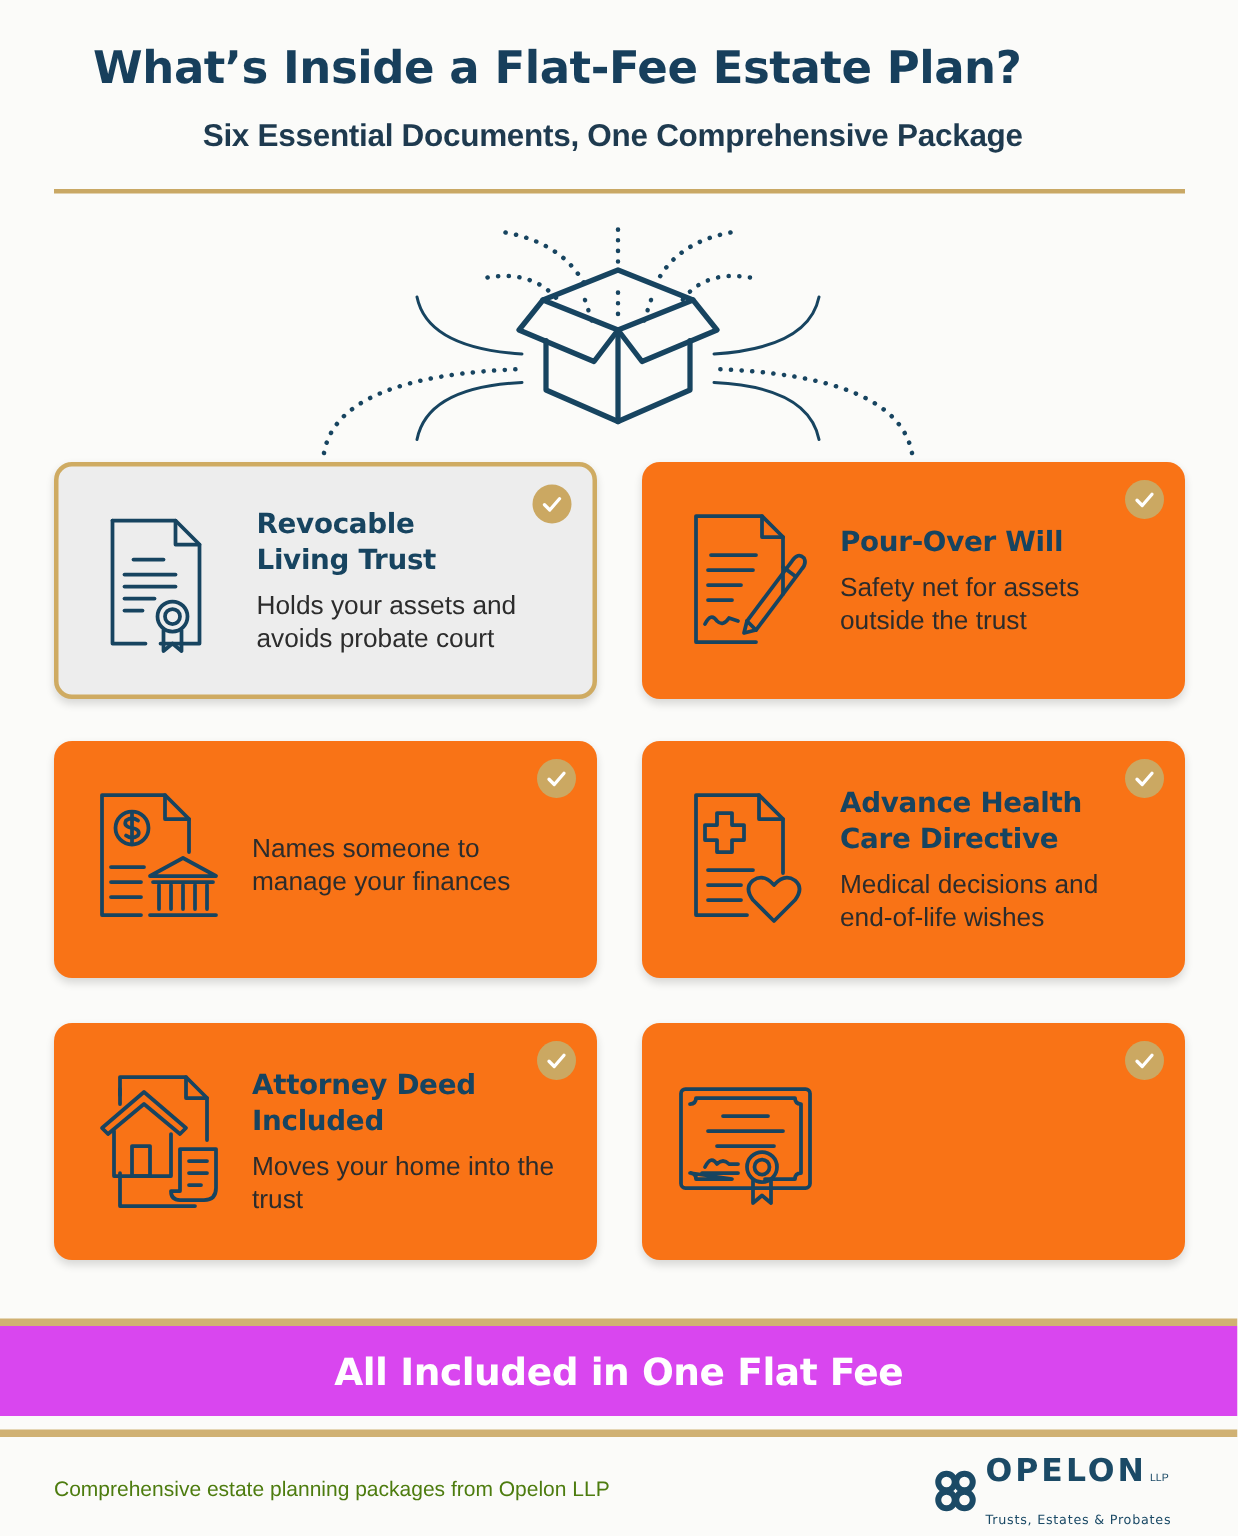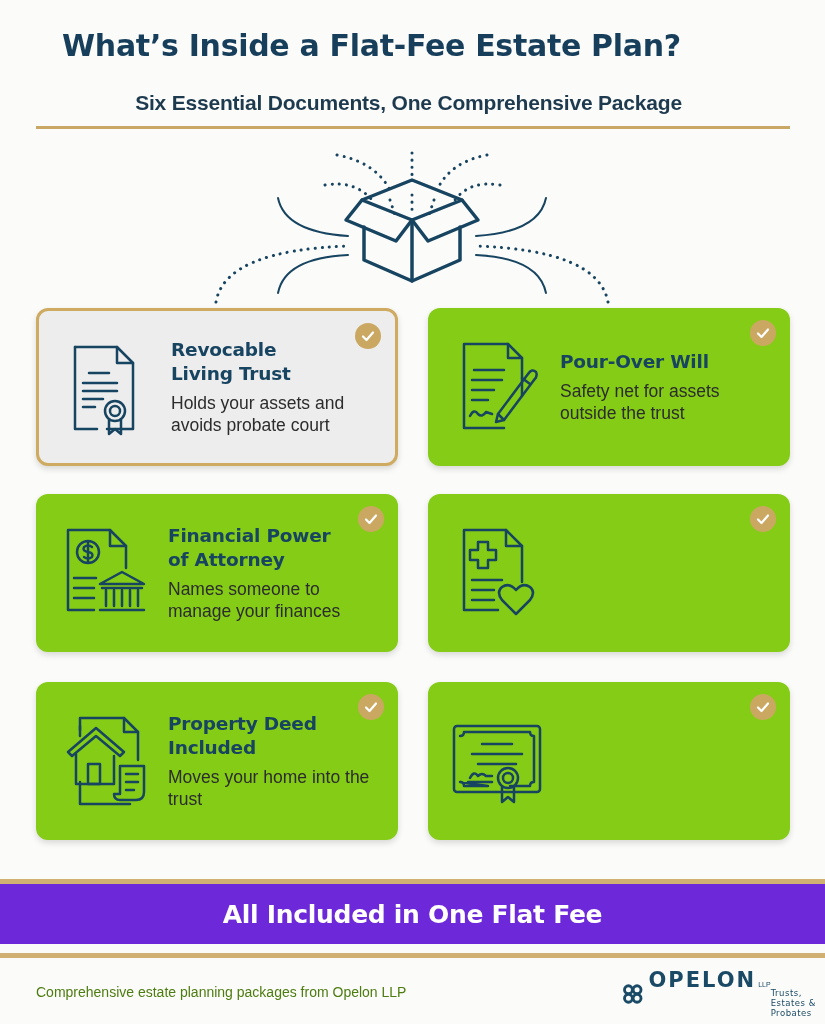--- a/index.html
+++ b/index.html
@@ -7,56 +7,56 @@
   body { position: relative; font-family: "DejaVu Sans", sans-serif; color: #17435e; }
 
   .title {
     position: absolute; left: 0; top: 28px; width: 743px; text-align: center;
     font-family: "DejaVu Sans", sans-serif; font-weight: 700; font-size: 30px;
     color: #173f5c; letter-spacing: -0.3px;
   }
   .subtitle {
     position: absolute; left: 0; top: 79px; width: 817px; text-align: center;
     font-family: "Liberation Sans", sans-serif; font-weight: 700; font-size: 21px;
-    color: #1e3a4f; letter-spacing: -0.2px; margin-top: 12px;
+    color: #1e3a4f; letter-spacing: -0.2px;
   }
   .gold-rule {
     position: absolute; left: 36px; top: 126px; width: 754px; height: 3px; background: #c9a865;
   }
   .hero { position: absolute; left: 200px; top: 140px; width: 420px; height: 170px; }
 
   .card {
     position: absolute; width: 362px; height: 158px; border-radius: 12px;
-    background: #84cc16; box-shadow: 0 3px 6px rgba(0,0,0,0.14);
+    background: #f97316; box-shadow: 0 3px 6px rgba(0,0,0,0.14);
   }
   .card.featured { border: 3px solid #cfab62; background: #ededed; }
   .card .icon { position: absolute; left: 30px; top: 30px; width: 80px; height: 96px; }
   .card .check {
     position: absolute; right: 14px; top: 12px; width: 26px; height: 26px; border-radius: 50%;
     background: #cba862; display: flex; align-items: center; justify-content: center;
   }
   .card .text { position: absolute; left: 132px; right: 20px; top: 0; bottom: 0; display: flex; flex-direction: column; justify-content: center; }
   .card .heading {
     font-family: "DejaVu Sans", sans-serif; font-weight: 700; font-size: 18.5px; line-height: 24px;
     color: #174460; letter-spacing: -0.2px;
   }
   .card .desc {
     margin-top: 6px; font-family: "Liberation Sans", sans-serif; font-size: 17.5px; line-height: 22px; color: #2c2c2c;
   }
 
   .band-top { position: absolute; left: 0; top: 879px; width: 825px; height: 5px; background: #d0b173; }
-  .band { position: absolute; left: 0; top: 884px; width: 825px; height: 60px; background: #6d28d9;
+  .band { position: absolute; left: 0; top: 884px; width: 825px; height: 60px; background: #d946ef;
     display: flex; align-items: center; justify-content: center; }
   .band-bottom { position: absolute; left: 0; top: 953px; width: 825px; height: 5px; background: #d0b173; }
   .band-text { font-family: "DejaVu Sans", sans-serif; font-weight: 700; font-size: 25px; color: #ffffff; letter-spacing: -0.3px; }
 
   .footer-text { position: absolute; left: 36px; top: 984px; font-family: "Liberation Sans", sans-serif; font-size: 14px; color: #4d7c0f; }
   .logo { position: absolute; left: 622px; top: 974px; height: 40px; display: flex; align-items: center; }
   .logo-mark { width: 30px; height: 30px; margin-right: 5px; }
-  .logo-words { display: flex; flex-direction: row; }
+  .logo-words { display: flex; flex-direction: column; }
   .logo-name-row { display: flex; align-items: baseline; }
   .logo-name { font-family: "DejaVu Sans", sans-serif; font-weight: 700; font-size: 21px; letter-spacing: 2px; color: #1b4a66; line-height: 21px; }
   .logo-llp { font-family: "Liberation Sans", sans-serif; font-size: 7px; color: #1b4a66; margin-left: 2px; }
   .logo-tag { font-family: "DejaVu Sans", sans-serif; font-size: 8.5px; color: #1b4a66; letter-spacing: 0.5px; margin-top: 18px; }
 </style>
 </head>
 <body>
 
 <div class="title">What’s Inside a Flat-Fee Estate Plan?</div>
 <div class="subtitle">Six Essential Documents, One Comprehensive Package</div>
@@ -160,39 +160,42 @@
       <path d="M64 66 L64 82"></path>
       <path d="M72 66 L72 82"></path>
     <path d="M34 86 L78 86"></path>
   </svg>
   <div class="check">
     <svg width="14" height="14" viewBox="0 0 14 14">
         <path d="M2 7.5 L5.5 11 L12 3.5" stroke="#fff" stroke-width="2.2" fill="none" stroke-linecap="round" stroke-linejoin="round"></path>
       </svg>
   </div>
   <div class="text">
-    <div class="heading"><span>Financial Power</span><br><span>of Attorney</span></div>
     <div class="desc">Names someone to manage your finances</div>
   </div>
 </div>
 
 <div class="card" style="left:428px; top:494px;">
   <svg class="icon" viewBox="0 0 80 96" fill="none" stroke="#174460" stroke-width="2.5" stroke-linecap="round" stroke-linejoin="round">
     <path d="M40 86 L6 86 L6 6 L48 6 L64 22 L64 58"></path>
     <path d="M48 6 L48 22 L64 22"></path>
     <path d="M20 18 L30 18 L30 26 L38 26 L38 36 L30 36 L30 44 L20 44 L20 36 L12 36 L12 26 L20 26 Z"></path>
     <path d="M14 56 L44 56"></path>
       <path d="M14 66 L36 66"></path>
       <path d="M14 76 L36 76"></path>
     <path d="M58 90 L44 76 Q38 68 44 63 Q51 58 58 66 Q65 58 72 63 Q78 68 72 76 Z"></path>
   </svg>
   <div class="check">
     <svg width="14" height="14" viewBox="0 0 14 14">
         <path d="M2 7.5 L5.5 11 L12 3.5" stroke="#fff" stroke-width="2.2" fill="none" stroke-linecap="round" stroke-linejoin="round"></path>
       </svg>
+  </div>
+  <div class="text">
+    <div class="heading"><span>Advance Health</span><br><span>Care Directive</span></div>
+    <div class="desc">Medical decisions and end-of-life wishes</div>
   </div>
 </div>
 
 <div class="card" style="left:36px; top:682px;">
   <svg class="icon" viewBox="0 0 80 96" fill="none" stroke="#174460" stroke-width="2.5" stroke-linecap="round" stroke-linejoin="round">
     <path d="M14 18 L14 6 L58 6 L72 20 L72 48"></path>
     <path d="M58 6 L58 20 L72 20"></path>
     <path d="M14 70 L14 92 L64 92"></path>
     <path d="M2 40 L30 16 L58 40 L54 44 L30 24 L6 44 Z"></path>
     <path d="M10 42 L10 72 L48 72 L48 44"></path>
@@ -202,21 +205,21 @@
     <path d="M60 62 L72 62"></path>
       <path d="M60 70 L72 70"></path>
       <path d="M60 78 L68 78"></path>
   </svg>
   <div class="check">
     <svg width="14" height="14" viewBox="0 0 14 14">
         <path d="M2 7.5 L5.5 11 L12 3.5" stroke="#fff" stroke-width="2.2" fill="none" stroke-linecap="round" stroke-linejoin="round"></path>
       </svg>
   </div>
   <div class="text">
-    <div class="heading"><span>Property Deed</span><br><span>Included</span></div>
+    <div class="heading"><span>Attorney Deed</span><br><span>Included</span></div>
     <div class="desc">Moves your home into the trust</div>
   </div>
 </div>
 
 <div class="card" style="left:428px; top:682px;">
   <svg class="icon" viewBox="0 0 90 96" fill="none" stroke="#174460" stroke-width="2.5" stroke-linecap="round" stroke-linejoin="round" style="width:90px; left:24px;">
     <rect x="2" y="14" width="86" height="66" rx="3"></rect>
     <path d="M8 24 Q12 24 12 20 L78 20 Q78 24 82 24 L82 70 Q78 70 78 74 L58 74"></path>
     <path d="M36 74 L12 74 Q12 70 8 70 Z"></path>
     <path d="M30 32 L60 32"></path>

